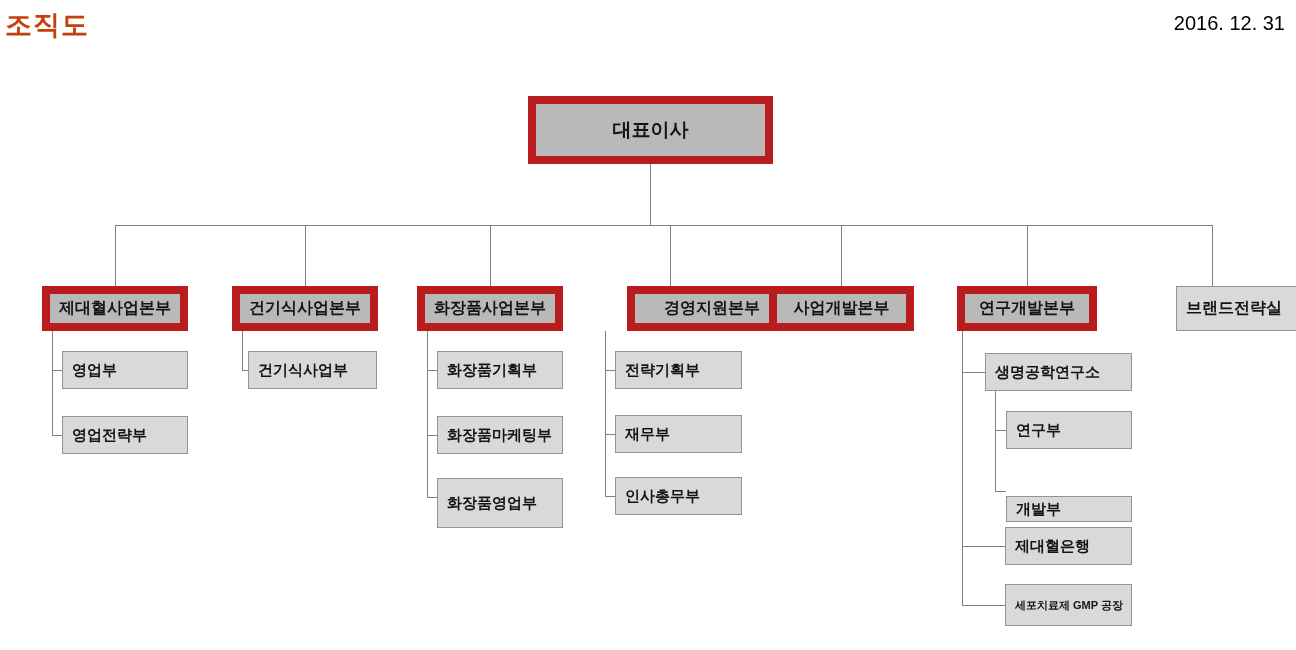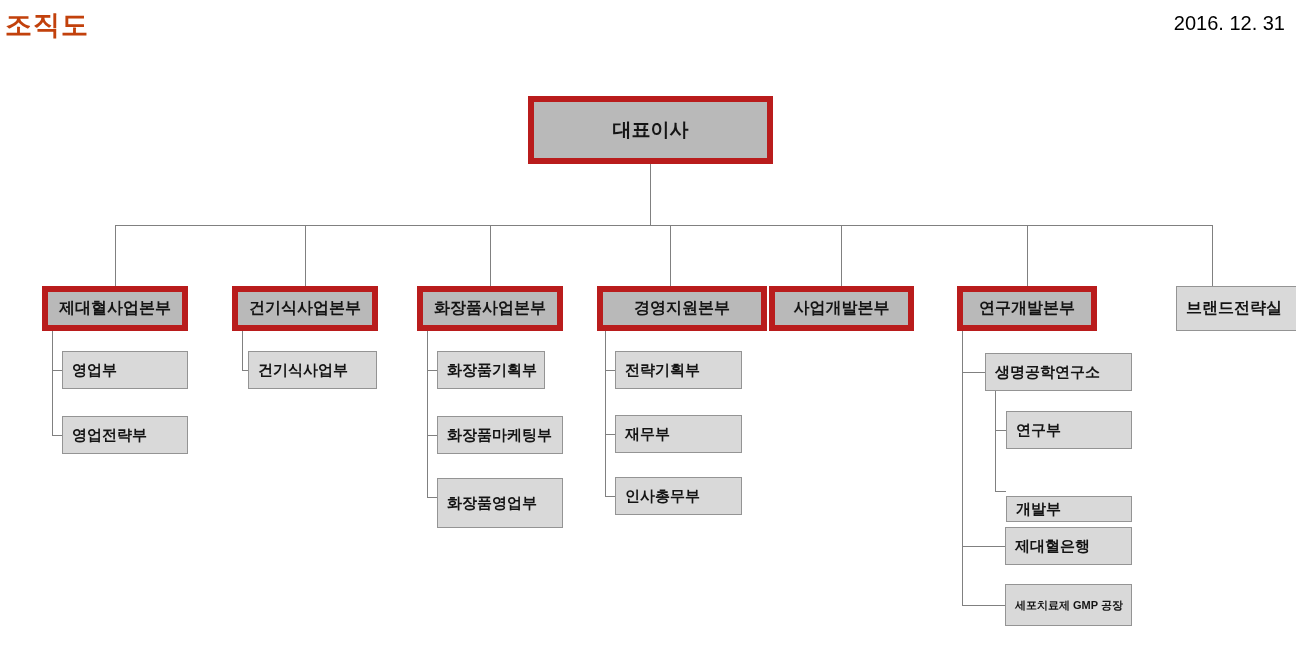--- a/index.html
+++ b/index.html
@@ -36,21 +36,21 @@
     box-sizing: border-box;
     display: flex;
     align-items: center;
     font-weight: bold;
     color: #141414;
     z-index: 1;
     white-space: nowrap;
   }
   .node.dark {
     background: #b9b9b9;
-    border: 6px solid #b91c1c;
+    border: 8px solid #b91c1c;
     justify-content: center;
     font-size: 16px;
   }
   .node.light {
     background: #d9d9d9;
     border: 1px solid #949494;
     justify-content: flex-start;
     padding-left: 9px;
     font-size: 15px;
   }
@@ -113,31 +113,31 @@
       <line x1="995" y1="430.5" x2="1006" y2="430.5"></line>
       <line x1="995" y1="491.5" x2="1006" y2="491.5"></line>
     </g>
   </svg>
 
   <div class="node dark root-node" style="left:528px;top:96px;width:245px;height:68px">대표이사</div>
 
   <div class="node dark" style="left:42px;top:286px;width:146px;height:45px">제대혈사업본부</div>
   <div class="node dark" style="left:232px;top:286px;width:146px;height:45px">건기식사업본부</div>
   <div class="node dark" style="left:417px;top:286px;width:146px;height:45px">화장품사업본부</div>
-  <div class="node dark" style="left:597px;top:286px;width:170px;height:45px">경영지원본부</div>
+  <div class="node dark" style="left:627px;top:286px;width:170px;height:45px">경영지원본부</div>
   <div class="node dark" style="left:769px;top:286px;width:145px;height:45px">사업개발본부</div>
   <div class="node dark" style="left:957px;top:286px;width:140px;height:45px">연구개발본부</div>
   <div class="node light" style="left:1176px;top:286px;width:143px;height:45px;font-size:16px">브랜드전략실</div>
 
   <div class="node light" style="left:62px;top:351px;width:126px;height:38px">영업부</div>
   <div class="node light" style="left:62px;top:416px;width:126px;height:38px">영업전략부</div>
 
   <div class="node light" style="left:248px;top:351px;width:129px;height:38px">건기식사업부</div>
 
-  <div class="node light" style="left:437px;top:351px;width:108px;height:38px">화장품기획부</div>
+  <div class="node light" style="left:437px;top:351px;width:126px;height:38px">화장품기획부</div>
   <div class="node light" style="left:437px;top:416px;width:126px;height:38px">화장품마케팅부</div>
   <div class="node light" style="left:437px;top:478px;width:126px;height:50px">화장품영업부</div>
 
   <div class="node light" style="left:615px;top:351px;width:127px;height:38px">전략기획부</div>
   <div class="node light" style="left:615px;top:415px;width:127px;height:38px">재무부</div>
   <div class="node light" style="left:615px;top:477px;width:127px;height:38px">인사총무부</div>
 
   <div class="node light" style="left:985px;top:353px;width:147px;height:38px">생명공학연구소</div>
   <div class="node light" style="left:1006px;top:411px;width:126px;height:38px">연구부</div>
   <div class="node light" style="left:1006px;top:496px;width:126px;height:26px">개발부</div>

